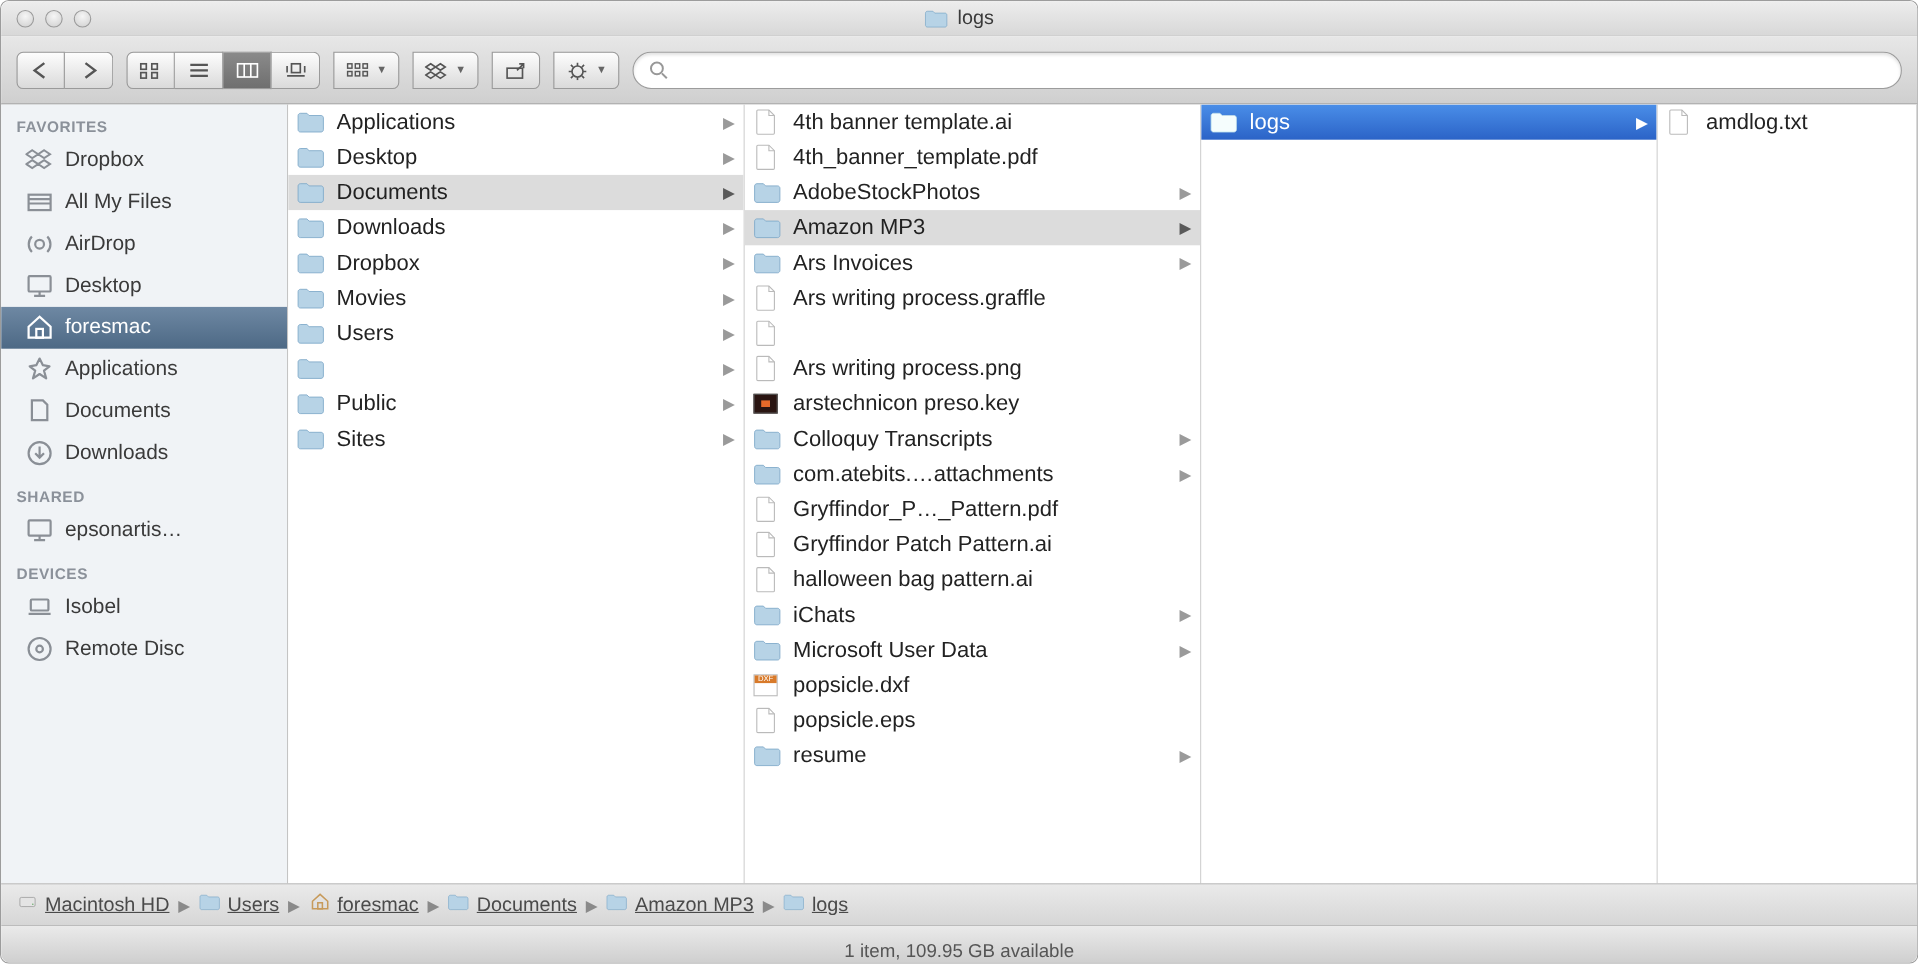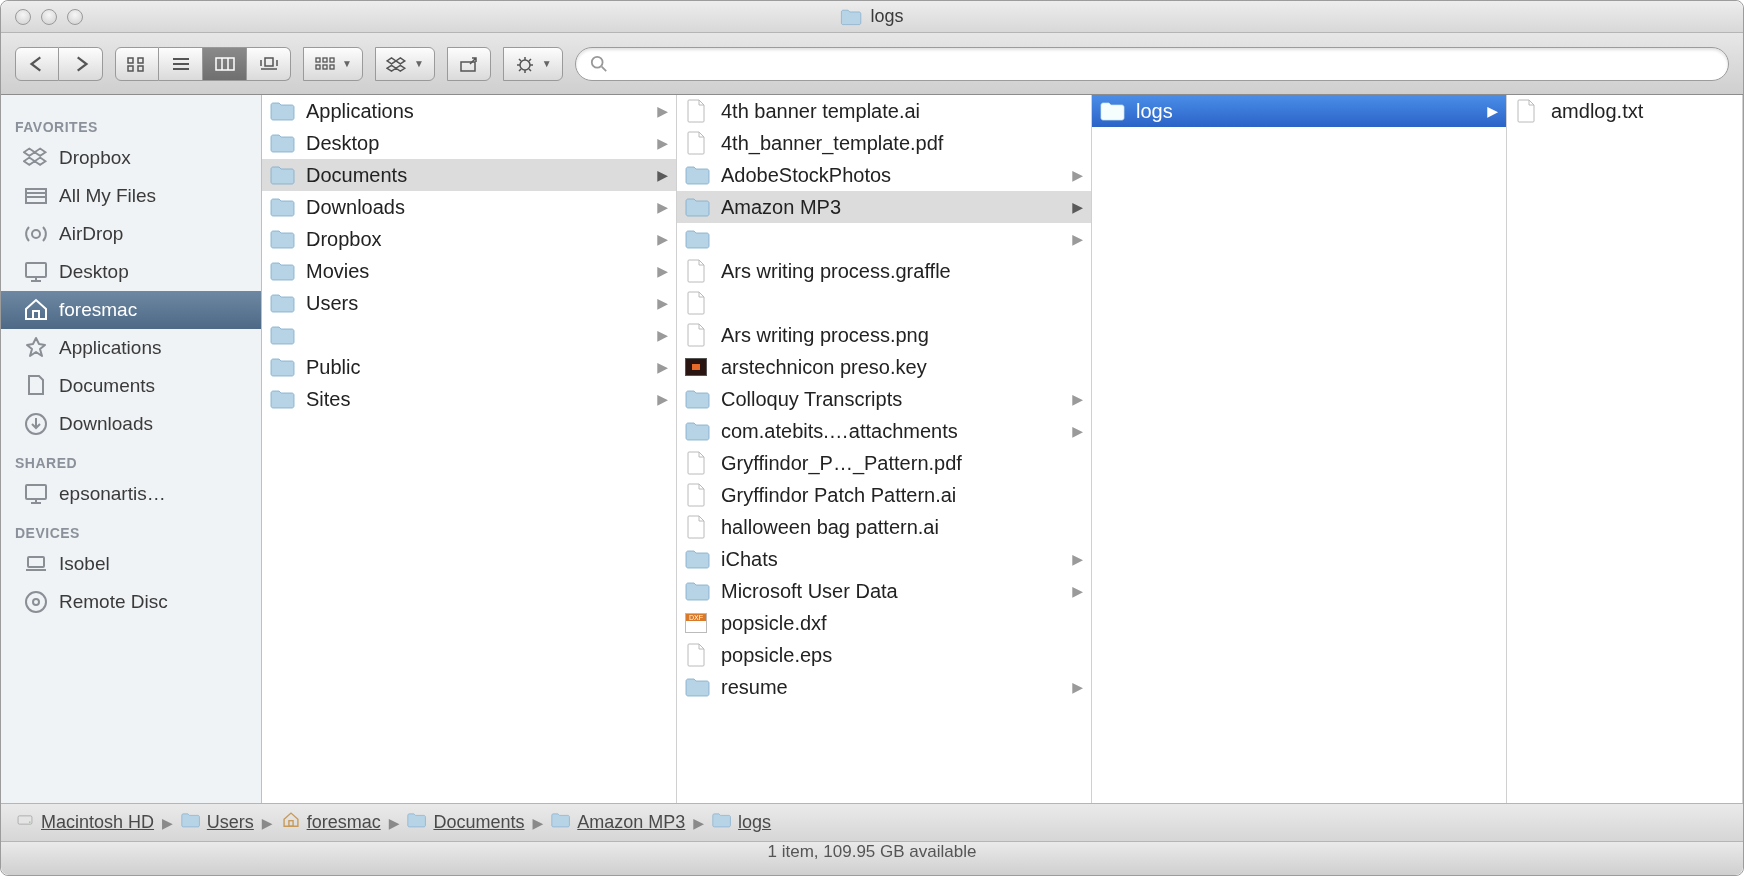--- a/index.html
+++ b/index.html
@@ -25,21 +25,21 @@
 .tb-svg { width: 22px; height: 18px; }
 .tb-svg path, .tb-svg rect, .tb-svg line, .tb-svg circle { stroke: currentColor; }
 .dropdown-caret { margin-left: 6px; font-size: 10px; color: #666; }
 
 .search-wrap { flex: 1; display: flex; align-items: center; }
 .search { flex: 1; height: 34px; border-radius: 17px; background: #fff; border: 1px solid #9c9c9c; display: flex; align-items: center; padding: 0 14px; box-shadow: inset 0 2px 3px rgba(0,0,0,0.12); }
 .search svg { width: 18px; height: 18px; color: #989898; }
 
 
 .body { flex: 1; display: flex; min-height: 0; }
-.sidebar { width: 261px; background: #f0f3f6; border-right: 1px solid #bfbfbf; overflow-y: auto; padding-top: 12px; }
+.sidebar { width: 261px; background: #f0f3f6; border-right: 1px solid #bfbfbf; overflow-y: auto; padding-top: 0; }
 .side-head { font-size: 14px; color: #8b919a; font-weight: bold; text-transform: uppercase; letter-spacing: 0.5px; padding: 12px 14px 4px 14px; }
 .side-item { display: flex; align-items: center; gap: 10px; padding: 6px 12px 6px 22px; font-size: 19px; color: #3a3a3a; cursor: default; }
 .side-item .si-icon { width: 26px; height: 26px; color: #8a8f96; display:flex; align-items:center; justify-content:center; }
 .side-item.selected { background: linear-gradient(#6e88a3, #4d6985); color: #fff; }
 .side-item.selected .si-icon { color: #fff; }
 
 .columns { flex: 1; display: flex; min-width: 0; background: #fff; }
 .col { border-right: 1px solid #d0d0d0; overflow-y: auto; overflow-x: hidden; }
 .col1 { width: 415px; }
 .col2 { width: 415px; }
@@ -55,21 +55,21 @@
 .row.active-sel .ri-arrow { color: #fff; }
 .row.active-sel .folder-svg { filter: brightness(1.3) saturate(0.5); }
 
 
 .pathbar { height: 38px; border-top: 1px solid #b5b5b5; background: linear-gradient(#eaeaea, #d6d6d6); display: flex; align-items: center; padding: 0 14px; font-size: 18px; color: #4a4a4a; gap: 8px; }
 .pb-item { display: flex; align-items: center; gap: 6px; cursor: default; text-decoration: underline; }
 .pb-sep { color: #8a8a8a; font-size: 14px; }
 .pb-icon { width: 20px; height: 18px; }
 
 
-.statusbar { height: 34px; border-top: 1px solid #b5b5b5; background: linear-gradient(#eaeaea, #cfcfcf); display: flex; align-items: flex-start; justify-content: center; font-size: 17px; color: #555; border-radius: 0 0 8px 8px; }
+.statusbar { height: 34px; border-top: 1px solid #b5b5b5; background: linear-gradient(#eaeaea, #cfcfcf); display: flex; align-items: flex-end; justify-content: center; font-size: 17px; color: #555; border-radius: 0 0 8px 8px; }
 
 .folder-svg { width: 26px; height: 22px; }
 .file-svg { width: 22px; height: 24px; }
 </style>
 </head>
 <body>
 
 <svg width="0" height="0" style="position:absolute">
 <defs>
   <g id="ic-folder">
@@ -455,20 +455,21 @@
           </span>
           <span class="ri-label">Amazon MP3</span>
           <span class="ri-arrow">▶</span>
         </div>
         <div class="row">
           <span class="ri-icon">
             <svg class="folder-svg" viewBox="0 0 26 22">
               <use href="#ic-folder"></use>
             </svg>
           </span>
+          <span class="ri-label">Ars Invoices</span>
           <span class="ri-arrow">▶</span>
         </div>
         <div class="row">
           <span class="ri-icon">
             <svg class="file-svg" viewBox="0 0 22 24">
               <use href="#ic-file"></use>
             </svg>
           </span>
           <span class="ri-label">Ars writing process.graffle</span>
         </div>

